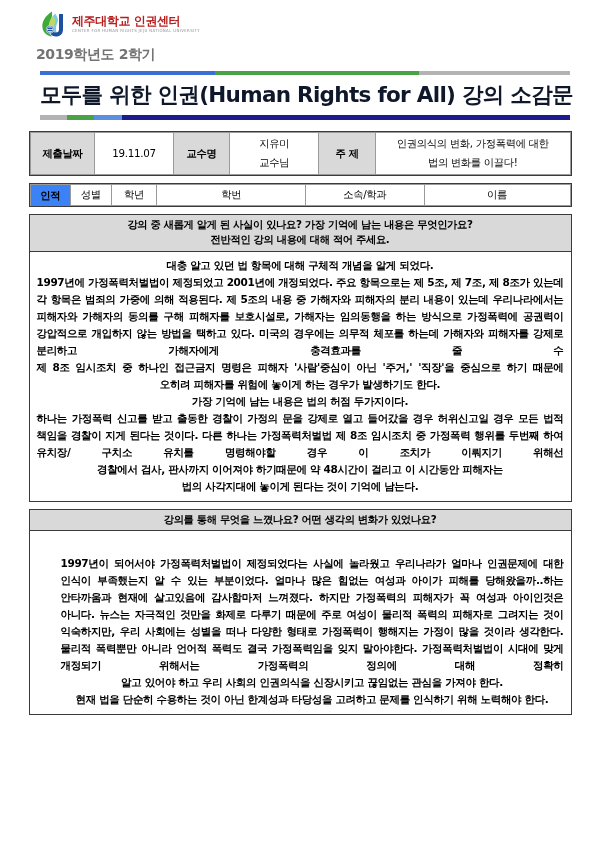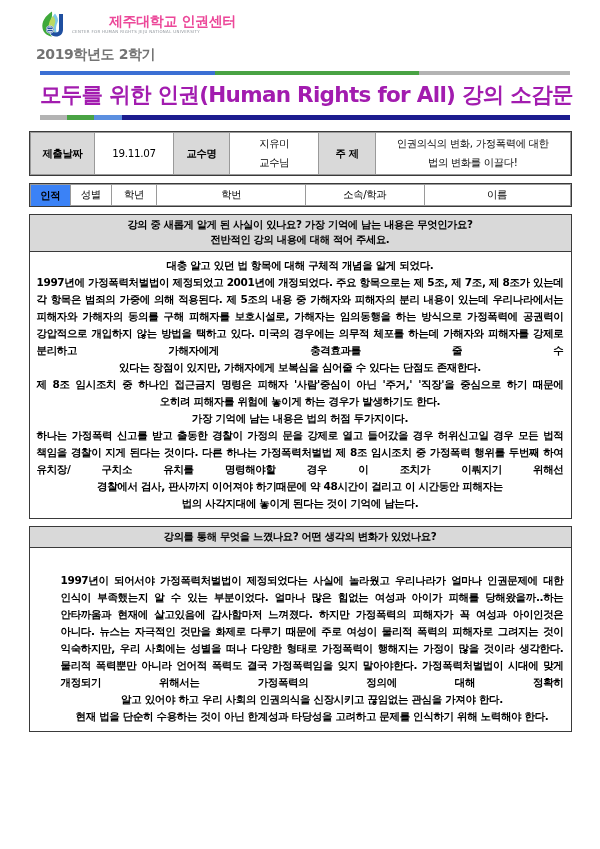--- a/index.html
+++ b/index.html
@@ -40,26 +40,25 @@
     position: relative;
   }
   .logo-text-wrap {
     margin-left: 5px;
     display: flex;
     flex-direction: column;
     justify-content: center;
     line-height: 1;
   }
   .logo-main {
-    font-size: 14px;
-    font-weight: 700;
-    color: #ec4899;
+    font-size: 12px;
+    font-weight: 700;
+    color: #b91c1c;
     letter-spacing: -0.4px;
     white-space: nowrap;
-    margin-left: 37px;
   }
   .logo-sub {
     font-size: 3.9px;
     color: #8d9399;
     letter-spacing: 0.36px;
     margin-top: 2.6px;
     white-space: nowrap;
     transform: scaleY(1.05);
     transform-origin: left top;
   }
@@ -92,21 +91,21 @@
   .bar-bottom .seg3 { background: #5b8fe0; flex: 0 0 5.2%; }
   .bar-bottom .seg4 { background: #1c1c8f; flex: 1 1 auto; }
 
   .doc-title {
     text-align: left;
     font-size: 21.5px;
     font-weight: 700;
     letter-spacing: -0.7px;
     padding: 5px 0 6px 0;
     white-space: nowrap;
-    color: #a21caf;
+    color: #0f172a;
   }
 
   
   .tbl {
     border-collapse: collapse;
     table-layout: fixed;
     width: 543px;
     margin: 0 auto;
   }
   .tbl td {
@@ -290,21 +289,20 @@
   </div>
 
   <div class="qa-wrap">
     <div class="q-band">
       <div>강의 중 새롭게 알게 된 사실이 있나요? 가장 기억에 남는 내용은 무엇인가요?</div>
       <div>전반적인 강의 내용에 대해 적어 주세요.</div>
     </div>
     <div class="a-body" id="section-one-body">
         <p class="center">대충 알고 있던 법 항목에 대해 구체적 개념을 알게 되었다.</p>
         <p>1997년에 가정폭력처벌법이 제정되었고 2001년에 개정되었다. 주요 항목으로는 제 5조, 제 7조, 제 8조가 있는데 각 항목은 범죄의 가중에 의해 적용된다. 제 5조의 내용 중 가해자와 피해자의 분리 내용이 있는데 우리나라에서는 피해자와 가해자의 동의를 구해 피해자를 보호시설로, 가해자는 임의동행을 하는 방식으로 가정폭력에 공권력이 강압적으로 개입하지 않는 방법을 택하고 있다. 미국의 경우에는 의무적 체포를 하는데 가해자와 피해자를 강제로 분리하고 가해자에게 충격효과를 줄 수</p>
-        <p class="center">있다는 장점이 있지만, 가해자에게 보복심을 심어줄 수 있다는 단점도 존재한다.</p>
         <p>제 8조 임시조치 중 하나인 접근금지 명령은 피해자 '사람'중심이 아닌 '주거,' '직장'을 중심으로 하기 때문에</p>
         <p class="center">오히려 피해자를 위험에 놓이게 하는 경우가 발생하기도 한다.</p>
         <p class="center">가장 기억에 남는 내용은 법의 허점 두가지이다.</p>
         <p>하나는 가정폭력 신고를 받고 출동한 경찰이 가정의 문을 강제로 열고 들어갔을 경우 허위신고일 경우 모든 법적 책임을 경찰이 지게 된다는 것이다. 다른 하나는 가정폭력처벌법 제 8조 임시조치 중 가정폭력 행위를 두번째 하여 유치장/ 구치소 유치를 명령해야할 경우 이 조치가 이뤄지기 위해선</p>
         <p class="center">경찰에서 검사, 판사까지 이어져야 하기때문에 약 48시간이 걸리고 이 시간동안 피해자는</p>
         <p class="center">법의 사각지대에 놓이게 된다는 것이 기억에 남는다.</p>
       </div>
   </div>
 
   <div class="qa-wrap second">

